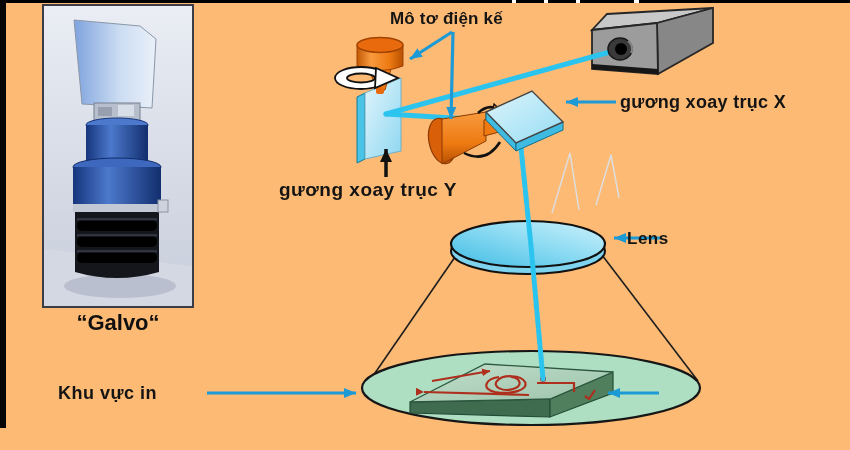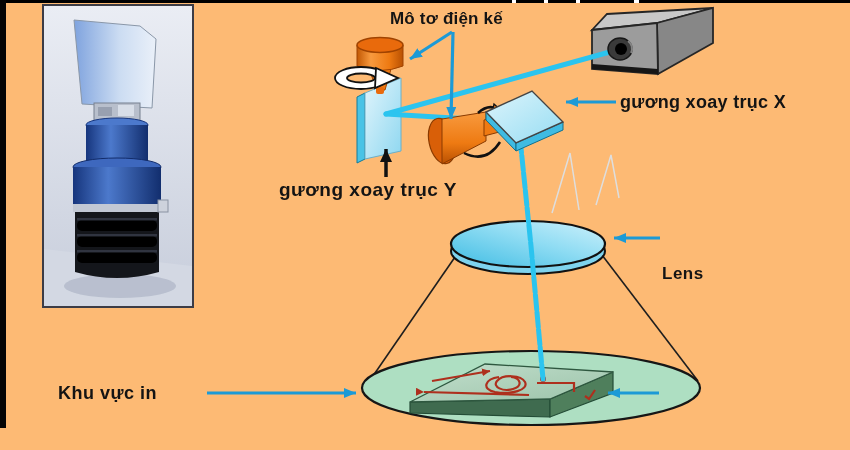--- a/index.html
+++ b/index.html
@@ -6,21 +6,21 @@
   .stage{position:relative;width:850px;height:450px;background:#fdba74;overflow:hidden;
          font-family:"Liberation Sans","DejaVu Sans",sans-serif;}
   .border-top{position:absolute;left:0;top:0;width:850px;height:3px;
     background:linear-gradient(to right,#000 0 512px,#fff 512px 516px,#000 516px 544px,#fff 544px 548px,
     #000 548px 576px,#fff 576px 580px,#000 580px 634px,#fff 634px 639px,#000 639px 100%);}
   .border-left{position:absolute;left:0;top:0;width:6px;height:428px;background:#050505;}
   .lbl{position:absolute;font-weight:bold;color:#141414;white-space:nowrap;line-height:1.1;}
   #lbl-motor{left:390px;top:10px;font-size:17px;letter-spacing:.2px;}
   #lbl-y{left:279px;top:180px;font-size:19px;letter-spacing:.5px;}
   #lbl-x{left:620px;top:93px;font-size:18px;letter-spacing:.3px;}
-  #lbl-lens{left:662px;top:230px;font-size:17px;letter-spacing:.5px;margin-top:35px;}
+  #lbl-lens{left:627px;top:230px;font-size:17px;letter-spacing:.5px;}
   #lbl-product{left:663px;top:383px;font-size:18px;letter-spacing:.3px;}
   #lbl-print{left:58px;top:384px;font-size:18px;letter-spacing:.5px;}
   #lbl-galvo{left:42px;top:311px;width:152px;text-align:center;font-size:22px;color:#101010;}
   .photo{position:absolute;left:42px;top:4px;width:152px;height:304px;border:2px solid #3C3C46;box-sizing:border-box;}
   .diagram{position:absolute;left:0;top:0;}
 </style>
 </head>
 <body>
 
 <div class="stage">
@@ -193,13 +193,14 @@
       <path d="M207,393 L356,393" marker-end="url(#ahBlue)" stroke="#1C9AD6"></path>
     </g>
     <path d="M386,177 L386,149" stroke="#111" stroke-width="3.5" marker-end="url(#ahBlack)"></path>
   </svg>
 
   <div class="lbl" id="lbl-motor">Mô tơ điện kế</div>
   <div class="lbl" id="lbl-x">gương xoay trục X</div>
   <div class="lbl" id="lbl-y">gương xoay trục Y</div>
   <div class="lbl" id="lbl-lens">Lens</div>
   <div class="lbl" id="lbl-print">Khu vực in</div>
+  <div class="lbl" id="lbl-galvo">“Galvo“</div>
 </div>
 
 </body></html>

